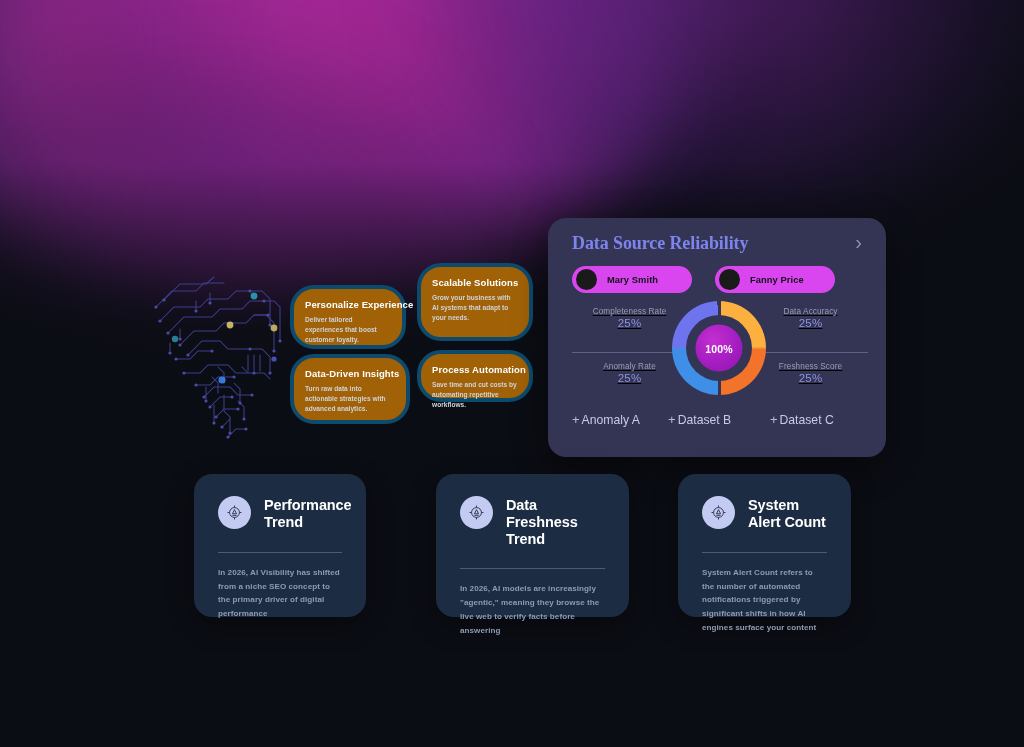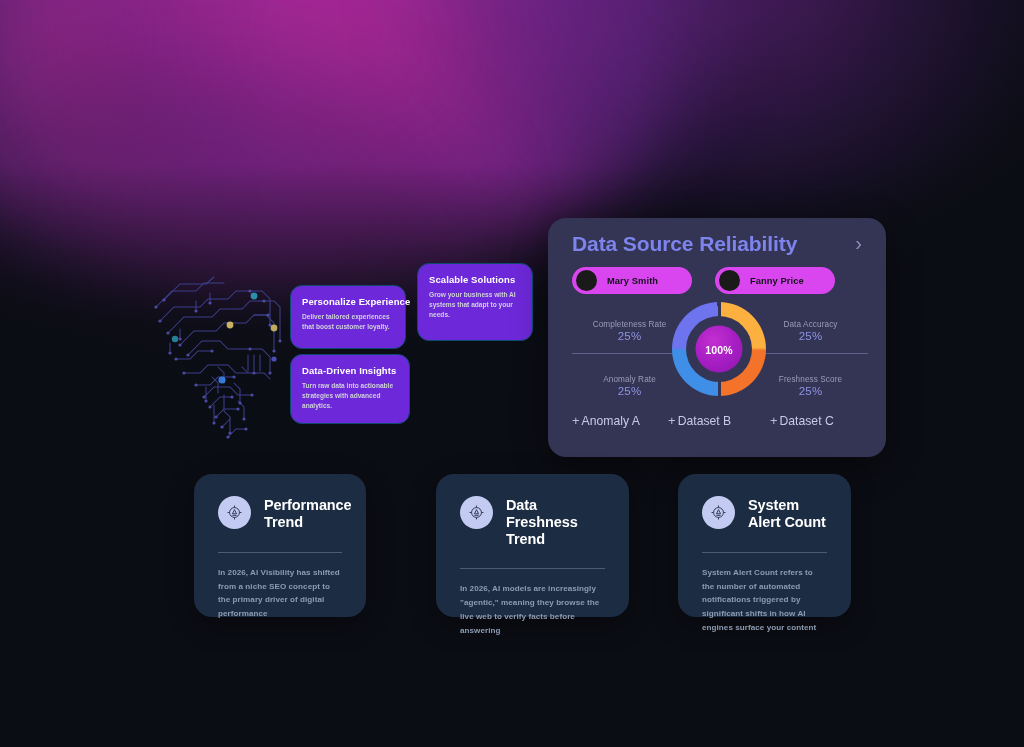--- a/index.html
+++ b/index.html
@@ -73,23 +73,23 @@
   .brain-wrap {
     position: absolute;
     left: 150px; top: 255px;
     width: 140px; height: 190px;
   }
   .brain-wrap svg { display: block; width: 100%; height: 100%; }
 
   
   .feat {
     position: absolute;
-    border: 1px solid #0c4a6e;
-    border-radius: 12px;
-    background: #6d28d9;
+    border: 4px solid #0c4a6e;
+    border-radius: 24px;
+    background: #a16207;
     padding: 10px 11px 11px 11px;
   }
   .feat-title {
     color: #ffffff;
     font-size: 9.5px;
     font-weight: bold;
     letter-spacing: 0.1px;
     margin-bottom: 5px;
     white-space: nowrap;
   }
@@ -114,23 +114,24 @@
     box-shadow: 0 10px 34px rgba(0,0,0,0.40);
     padding: 14px 20px 0 24px;
   }
   .panel-head {
     display: flex;
     align-items: center;
     justify-content: space-between;
   }
   #panel-title {
     color: #7d84ec;
-    font-size: 21px;
+    font-size: 18px;
     font-weight: bold;
     letter-spacing: -0.1px;
+    font-family: Liberation Serif, serif;
   }
   .chev {
     color: #8e93b8;
     font-size: 20px;
     line-height: 1;
     font-weight: 300;
     padding: 0 4px 3px 0;
     cursor: pointer;
   }
 
@@ -164,23 +165,24 @@
   }
 
   
   .metrics {
     position: relative;
     margin-top: 14px;
     height: 96px;
   }
   .mcol {
     position: absolute;
-    top: 12px;
+    top: 0;
     width: 115px;
     height: 96px;
+    text-decoration: underline;
   }
   .mcol-left  { left: 0px;   text-align: center; }
   .mcol-right { right: -2px; text-align: center; }
   .mcell { height: 48px; }
   .mcell.bot { padding-top: 7px; }
   .mlabel {
     color: #9a9db5;
     font-size: 8.2px;
     letter-spacing: 0.1px;
     line-height: 1.2;
@@ -430,20 +432,24 @@
   <div class="feat" id="feat-scalable">
     <div class="feat-title">Scalable Solutions</div>
     <div class="feat-desc">Grow your business with AI systems that adapt to your needs.</div>
   </div>
 
   <div class="feat" id="feat-insights">
     <div class="feat-title">Data-Driven Insights</div>
     <div class="feat-desc">Turn raw data into actionable strategies with advanced analytics.</div>
   </div>
 
+  <div class="feat" id="feat-automation">
+    <div class="feat-title">Process Automation</div>
+    <div class="feat-desc">Save time and cut costs by automating repetitive workflows.</div>
+  </div>
 
   <div id="panel">
 
     <div class="panel-head">
       <div id="panel-title">Data Source Reliability</div>
       <div class="chev">›</div>
     </div>
 
     <div class="pill-row">
       <div class="pill">

